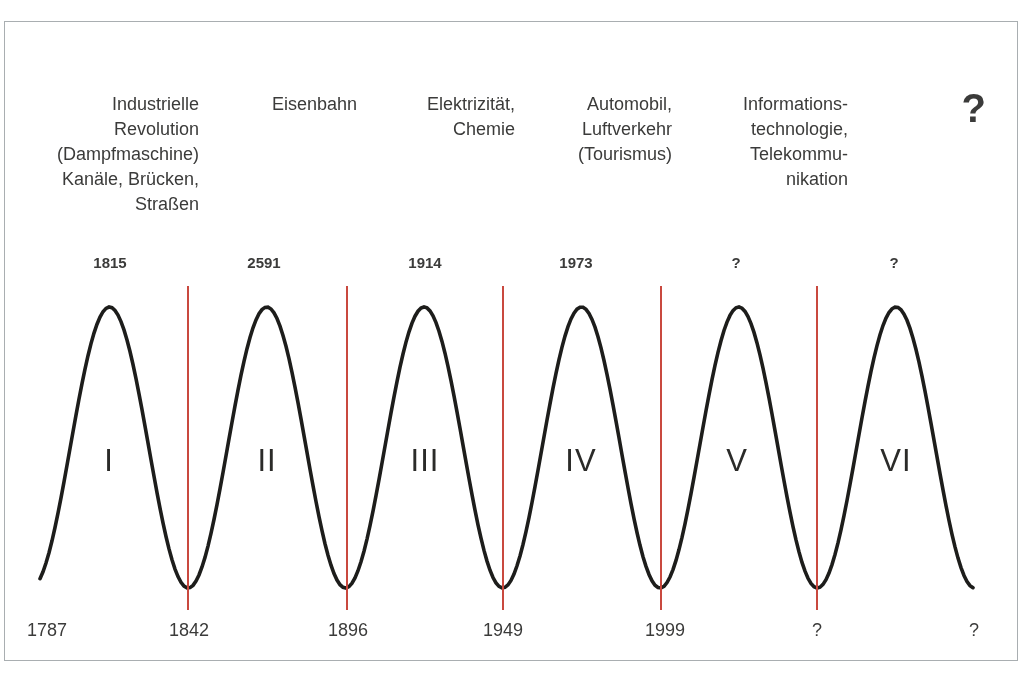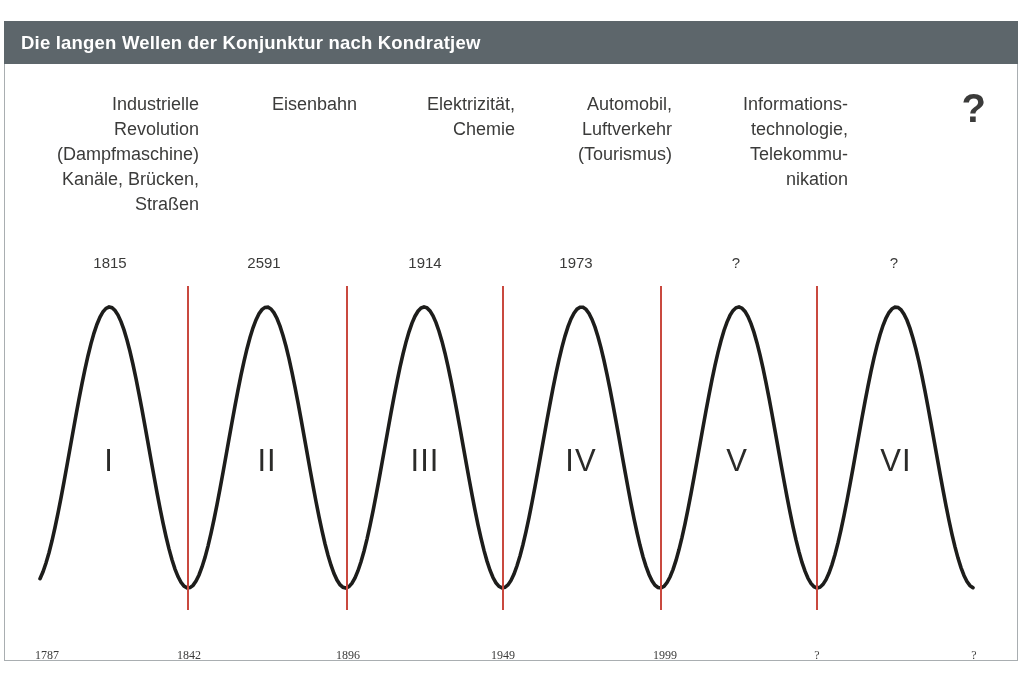--- a/index.html
+++ b/index.html
@@ -24,42 +24,39 @@
     color:var(--header_text);font-size:18.5px;font-weight:bold;letter-spacing:.2px;
   }
   .era{
     position:absolute;top:92px;width:180px;text-align:right;font-size:18px;
     line-height:25px;white-space:pre-line;color:var(--text);
   }
   .era--big{font-size:40px;font-weight:bold;top:86px;line-height:44px;}
   .peak-year,.trough-year{
     position:absolute;width:60px;text-align:center;font-size:15px;color:var(--text);
   }
-  .peak-year{top:254px;}
-  .trough-year{top:648px;font-size:12px;font-family:Liberation Serif, serif;}
+  .peak-year{top:254px;font-weight:bold;}
+  .trough-year{top:620px;font-size:18px;}
   .divider{
     position:absolute;top:286px;height:324px;width:2px;background:var(--red_line);
   }
   .numeral{
     position:absolute;top:443px;width:60px;text-align:center;font-size:31px;
     font-weight:400;color:#2b2b29;letter-spacing:1px;
   }
   svg.curve{position:absolute;left:0;top:0;pointer-events:none;}
   svg.curve path{fill:none;stroke:var(--curve);stroke-width:3.6;stroke-linecap:round;}
 </style>
 </head>
 <body>
 
 <div class="canvas">
 
   <div class="frame"></div>
 
-  <div class="header">
-    <span class="title">Die langen Wellen der Konjunktur nach Kondratjew</span>
-  </div>
 
   <svg class="curve" width="1024" height="683" viewBox="0 0 1024 683">
     <path id="curve-path" d="M40.0,578.7 L43.0,571.8 L46.0,563.0 L49.0,552.7 L52.0,540.8 L55.0,527.5 L58.0,513.2 L61.0,497.8 L64.0,481.8 L67.0,465.3 L70.0,448.5 L73.0,431.7 L76.0,415.1 L79.0,399.0 L82.0,383.6 L85.0,369.1 L88.0,355.7 L91.0,343.6 L94.0,333.1 L97.0,324.2 L100.0,317.0 L103.0,311.7 L106.0,308.4 L109.0,307.0 L112.0,307.7 L115.0,310.4 L118.0,315.0 L121.0,321.6 L124.0,329.9 L127.0,340.0 L130.0,351.5 L133.0,364.5 L136.0,378.6 L139.0,393.8 L142.0,409.7 L145.0,426.1 L148.0,442.9 L151.0,459.7 L154.0,476.3 L157.0,492.6 L160.0,508.2 L163.0,522.9 L166.0,536.5 L169.0,548.9 L172.0,559.8 L175.0,569.1 L178.0,576.6 L181.0,582.3 L184.0,586.1 L187.0,587.9 L190.0,587.6 L193.0,585.4 L196.0,581.1 L199.0,575.0 L202.0,567.0 L205.0,557.4 L208.0,546.1 L211.0,533.4 L214.0,519.5 L217.0,504.6 L220.0,488.8 L223.0,472.5 L226.0,455.8 L229.0,438.9 L232.0,422.2 L235.0,405.9 L238.0,390.2 L241.0,375.2 L244.0,361.3 L247.0,348.7 L250.0,337.5 L253.0,327.8 L256.0,319.9 L259.0,313.8 L262.0,309.6 L265.0,307.4 L268.0,307.2 L271.0,309.0 L274.0,312.8 L277.0,318.5 L280.0,326.1 L283.0,335.4 L286.0,346.3 L289.0,358.7 L292.0,372.4 L295.0,387.1 L298.0,402.7 L301.0,418.9 L304.0,435.6 L307.0,452.4 L310.0,469.2 L313.0,485.6 L316.0,501.5 L319.0,516.6 L322.0,530.7 L325.0,543.7 L328.0,555.2 L331.0,565.2 L334.0,573.6 L337.0,580.1 L340.0,584.7 L343.0,587.3 L346.0,588.0 L349.0,586.6 L352.0,583.2 L355.0,577.9 L358.0,570.7 L361.0,561.8 L364.0,551.2 L367.0,539.1 L370.0,525.7 L373.0,511.2 L376.0,495.7 L379.0,479.6 L382.0,463.0 L385.0,446.2 L388.0,429.5 L391.0,412.9 L394.0,396.9 L397.0,381.6 L400.0,367.2 L403.0,354.0 L406.0,342.1 L409.0,331.8 L412.0,323.1 L415.0,316.2 L418.0,311.2 L421.0,308.1 L424.0,307.0 L427.0,307.9 L430.0,310.9 L433.0,315.8 L436.0,322.6 L439.0,331.2 L442.0,341.4 L445.0,353.2 L448.0,366.3 L451.0,380.6 L454.0,395.8 L457.0,411.8 L460.0,428.3 L463.0,445.1 L466.0,461.9 L469.0,478.5 L472.0,494.7 L475.0,510.2 L478.0,524.8 L481.0,538.2 L484.0,550.4 L487.0,561.1 L490.0,570.2 L493.0,577.5 L496.0,582.9 L499.0,586.4 L502.0,587.9 L505.0,587.4 L508.0,584.9 L511.0,580.4 L514.0,574.1 L517.0,565.8 L520.0,555.9 L523.0,544.5 L526.0,531.6 L529.0,517.6 L532.0,502.5 L535.0,486.7 L538.0,470.3 L541.0,453.5 L544.0,436.7 L547.0,420.0 L550.0,403.8 L553.0,388.1 L556.0,373.3 L559.0,359.6 L562.0,347.1 L565.0,336.1 L568.0,326.7 L571.0,318.9 L574.0,313.1 L577.0,309.2 L580.0,307.2 L583.0,307.3 L586.0,309.4 L589.0,313.4 L592.0,319.4 L595.0,327.2 L598.0,336.8 L601.0,347.9 L604.0,360.5 L607.0,374.3 L610.0,389.1 L613.0,404.8 L616.0,421.1 L619.0,437.8 L622.0,454.7 L625.0,471.4 L628.0,487.8 L631.0,503.6 L634.0,518.6 L637.0,532.5 L640.0,545.3 L643.0,556.7 L646.0,566.4 L649.0,574.5 L652.0,580.8 L655.0,585.2 L658.0,587.5 L661.0,587.9 L664.0,586.3 L667.0,582.6 L670.0,577.0 L673.0,569.6 L676.0,560.4 L679.0,549.6 L682.0,537.4 L685.0,523.8 L688.0,509.2 L691.0,493.6 L694.0,477.4 L697.0,460.8 L700.0,444.0 L703.0,427.2 L706.0,410.8 L709.0,394.8 L712.0,379.6 L715.0,365.4 L718.0,352.4 L721.0,340.7 L724.0,330.5 L727.0,322.1 L730.0,315.4 L733.0,310.6 L736.0,307.8 L739.0,307.0 L742.0,308.2 L745.0,311.4 L748.0,316.6 L751.0,323.6 L754.0,332.4 L757.0,342.9 L760.0,354.9 L763.0,368.1 L766.0,382.6 L769.0,397.9 L772.0,414.0 L775.0,430.6 L778.0,447.4 L781.0,464.2 L784.0,480.7 L787.0,496.8 L790.0,512.2 L793.0,526.6 L796.0,539.9 L799.0,551.9 L802.0,562.4 L805.0,571.2 L808.0,578.3 L811.0,583.5 L814.0,586.7 L817.0,588.0 L820.0,587.2 L823.0,584.4 L826.0,579.7 L829.0,573.1 L832.0,564.6 L835.0,554.5 L838.0,542.9 L841.0,529.8 L844.0,515.6 L847.0,500.5 L850.0,484.5 L853.0,468.1 L856.0,451.3 L859.0,434.5 L862.0,417.8 L865.0,401.6 L868.0,386.1 L871.0,371.4 L874.0,357.8 L877.0,345.6 L880.0,334.7 L883.0,325.5 L886.0,318.1 L889.0,312.5 L892.0,308.8 L895.0,307.1 L898.0,307.4 L901.0,309.8 L904.0,314.1 L907.0,320.3 L910.0,328.4 L913.0,338.2 L916.0,349.5 L919.0,362.2 L922.0,376.2 L925.0,391.2 L928.0,407.0 L931.0,423.3 L934.0,440.1 L937.0,456.9 L940.0,473.6 L943.0,489.9 L946.0,505.6 L949.0,520.5 L952.0,534.3 L955.0,546.9 L958.0,558.1 L961.0,567.6 L964.0,575.5 L967.0,581.5 L970.0,585.6 L973.0,587.7"></path>
   </svg>
 
   <div class="divider" style="left:187px"></div>
   <div class="divider" style="left:346px"></div>
   <div class="divider" style="left:502px"></div>
   <div class="divider" style="left:660px"></div>
   <div class="divider" style="left:816px"></div>

